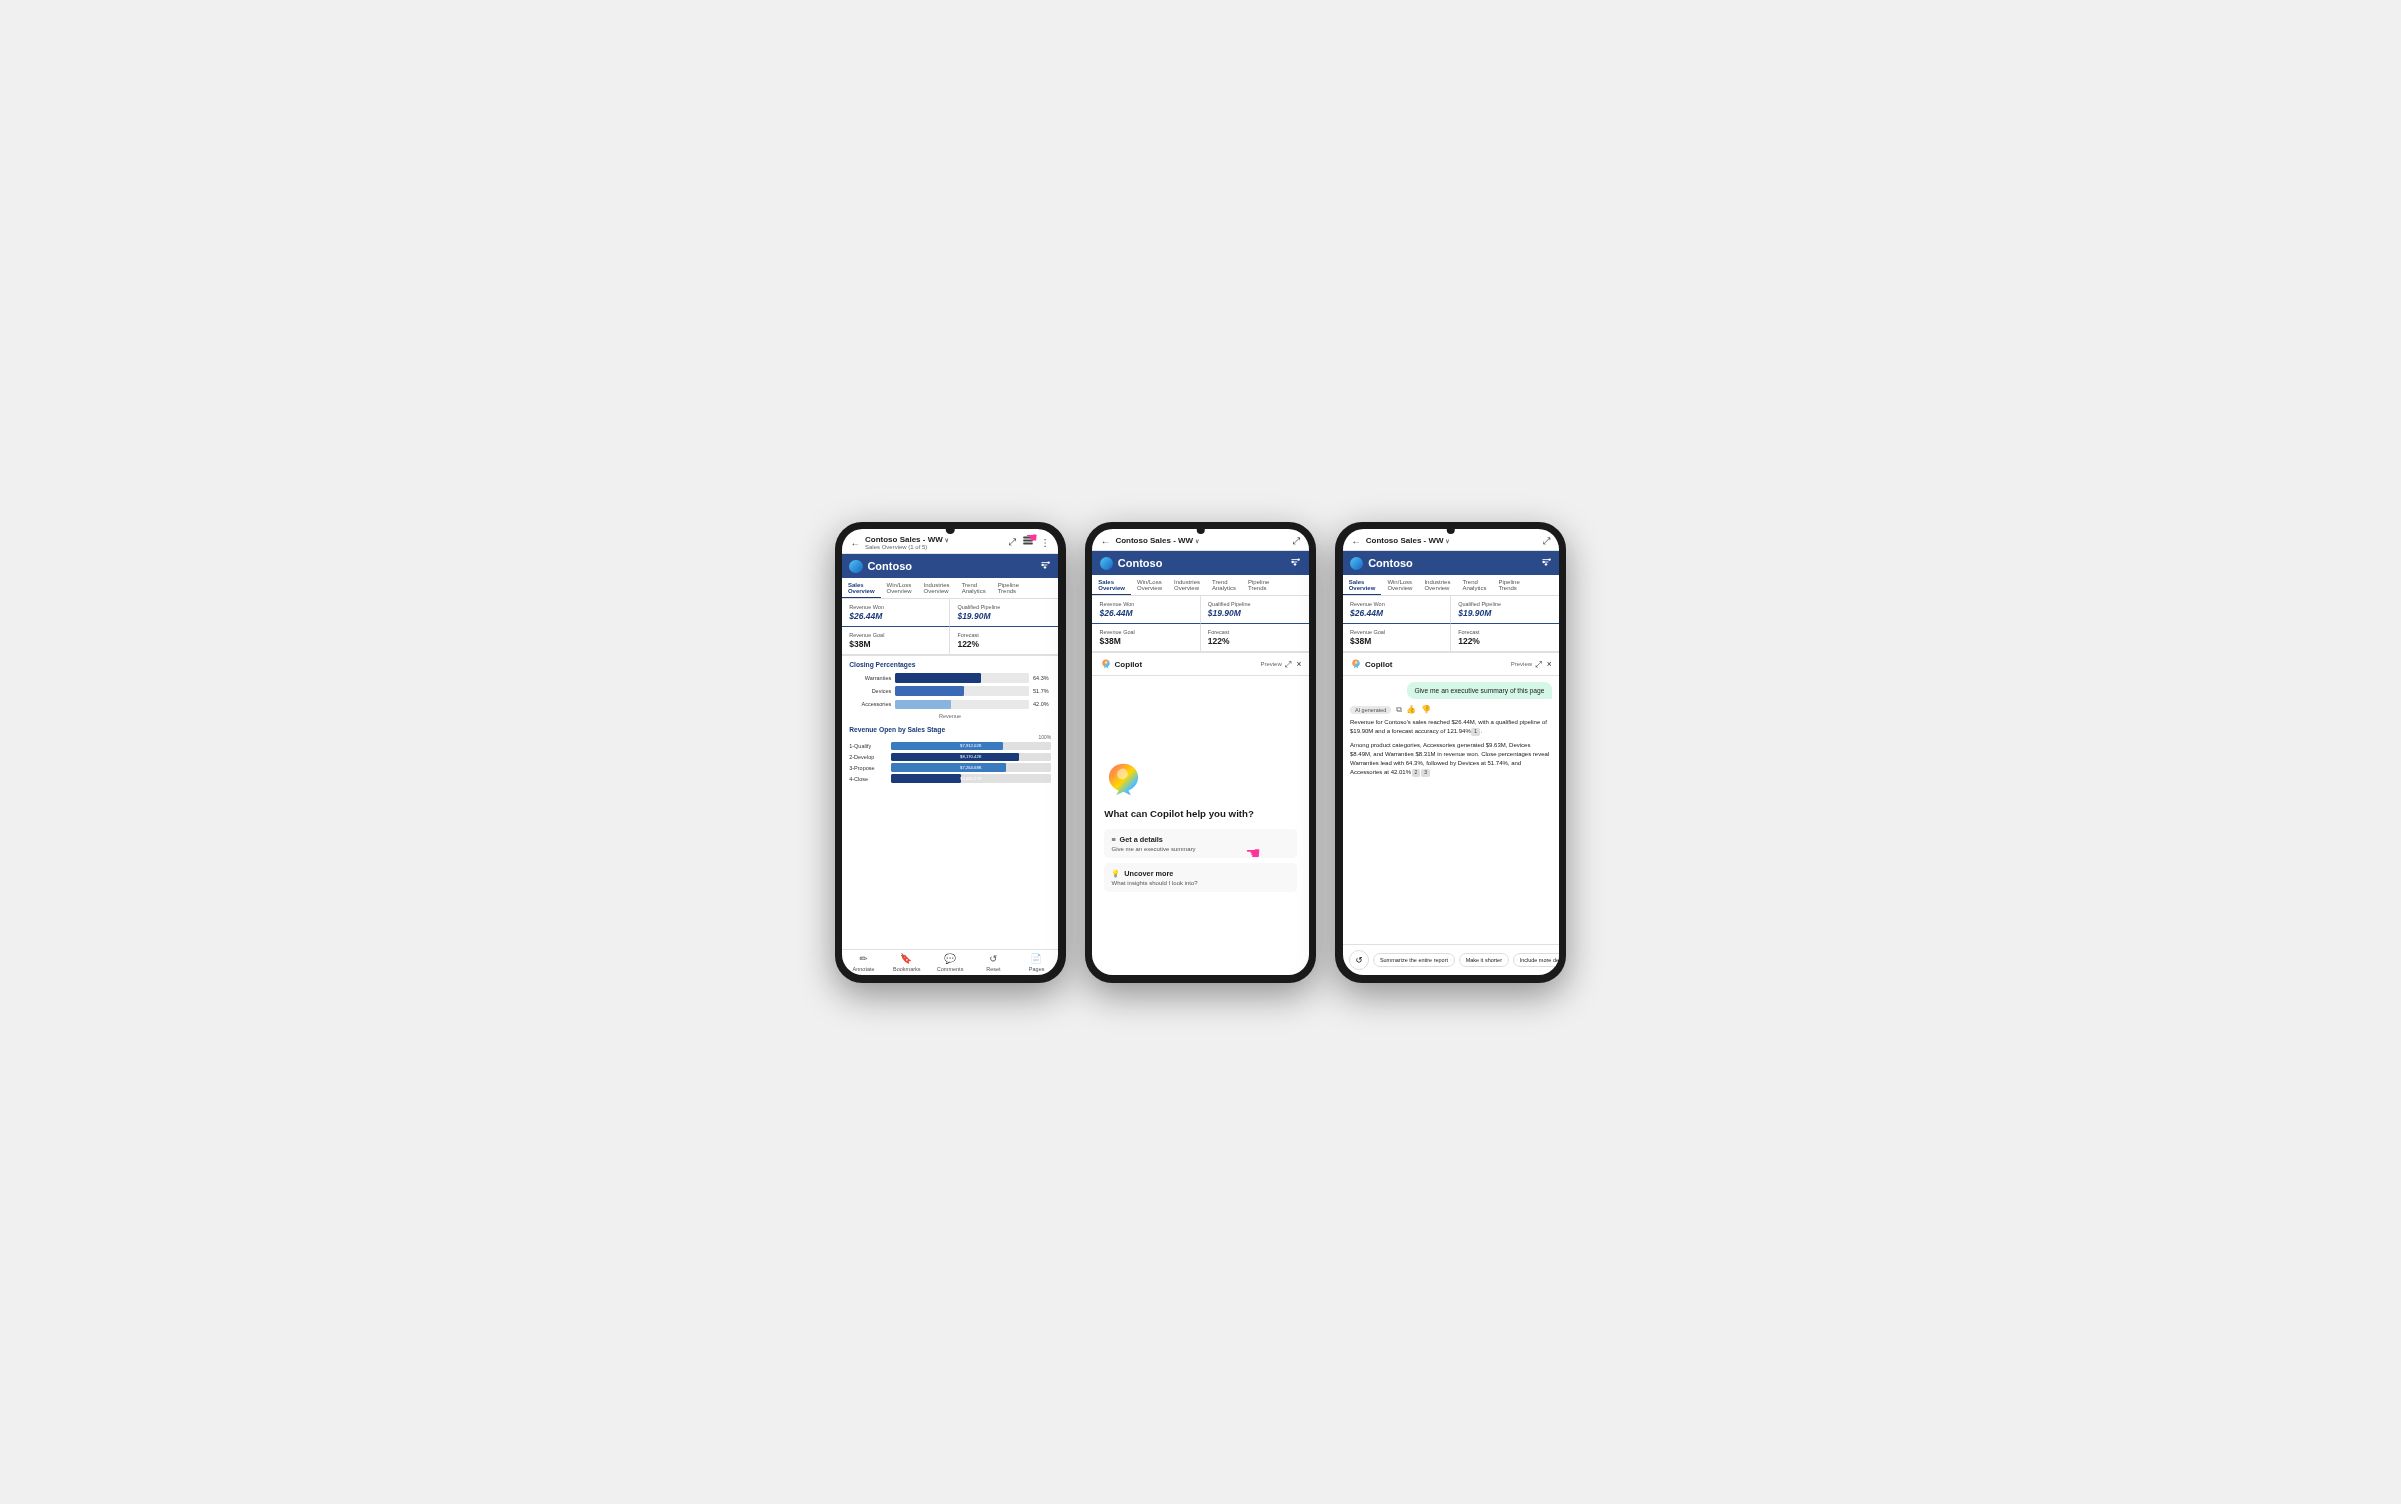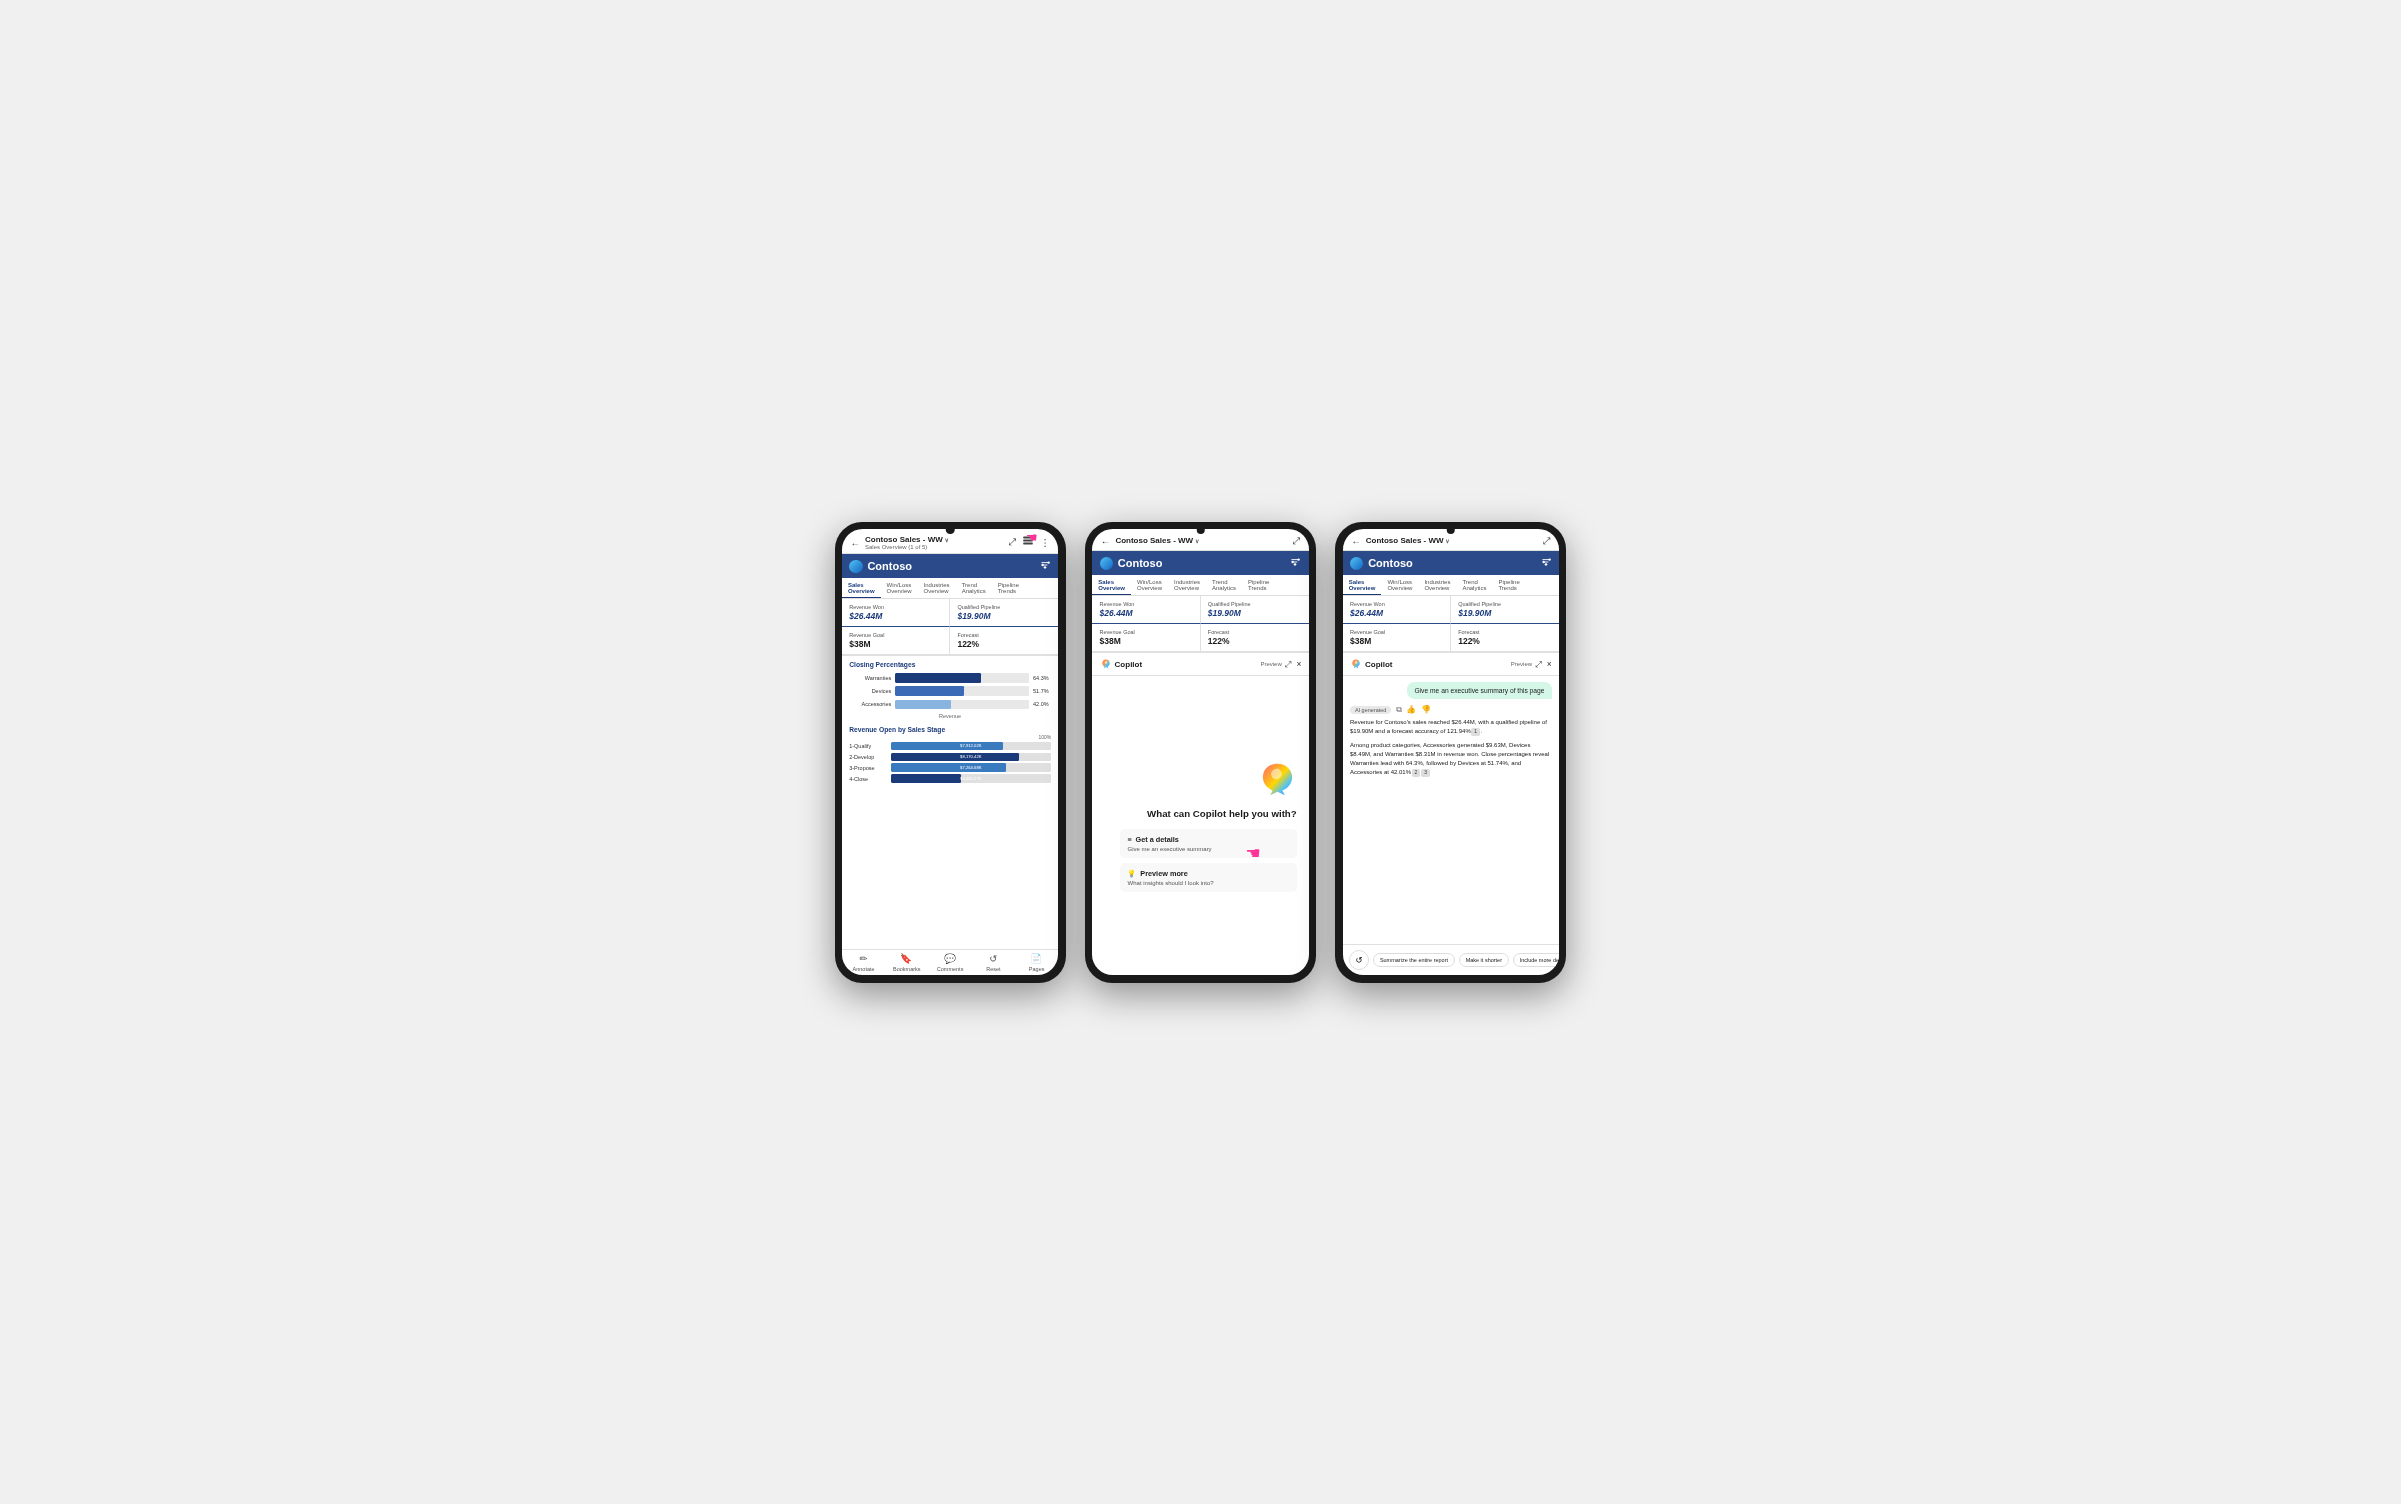--- a/index.html
+++ b/index.html
@@ -331,25 +331,24 @@
     .copilot-icons {
       display: flex;
       gap: 4.9px;
       font-size: 8.5px;
       color: #333;
     }
     .copilot-body {
       flex: 1;
       display: flex;
       flex-direction: column;
-      align-items: flex-end;
+      align-items: flex-start;
       justify-content: center;
       padding: 12px;
       gap: 9.7px;
-      margin-left: 16px;
     }
     .copilot-question {
       font-size: 9.7px;
       font-weight: 700;
       color: #1a1a1a;
       text-align: center;
     }
     .copilot-suggestions {
       width: 100%;
       display: flex;
@@ -735,21 +734,21 @@
                   <span>≡</span>
                   <span>Get a details</span>
                 </div>
                 <div class="suggestion-desc">Give me an executive summary</div>
 
                 <span style="position:absolute; bottom:-6px; right:36px; font-size:17px; color:#ff3399;">☚</span>
               </div>
               <div class="suggestion-card">
                 <div class="suggestion-title">
                   <span>💡</span>
-                  <span>Preview more</span>
+                  <span>Uncover more</span>
                 </div>
                 <div class="suggestion-desc">What insights should I look into?</div>
               </div>
             </div>
           </div>
         </div>
 
       </div>
     </div>
   </div>

